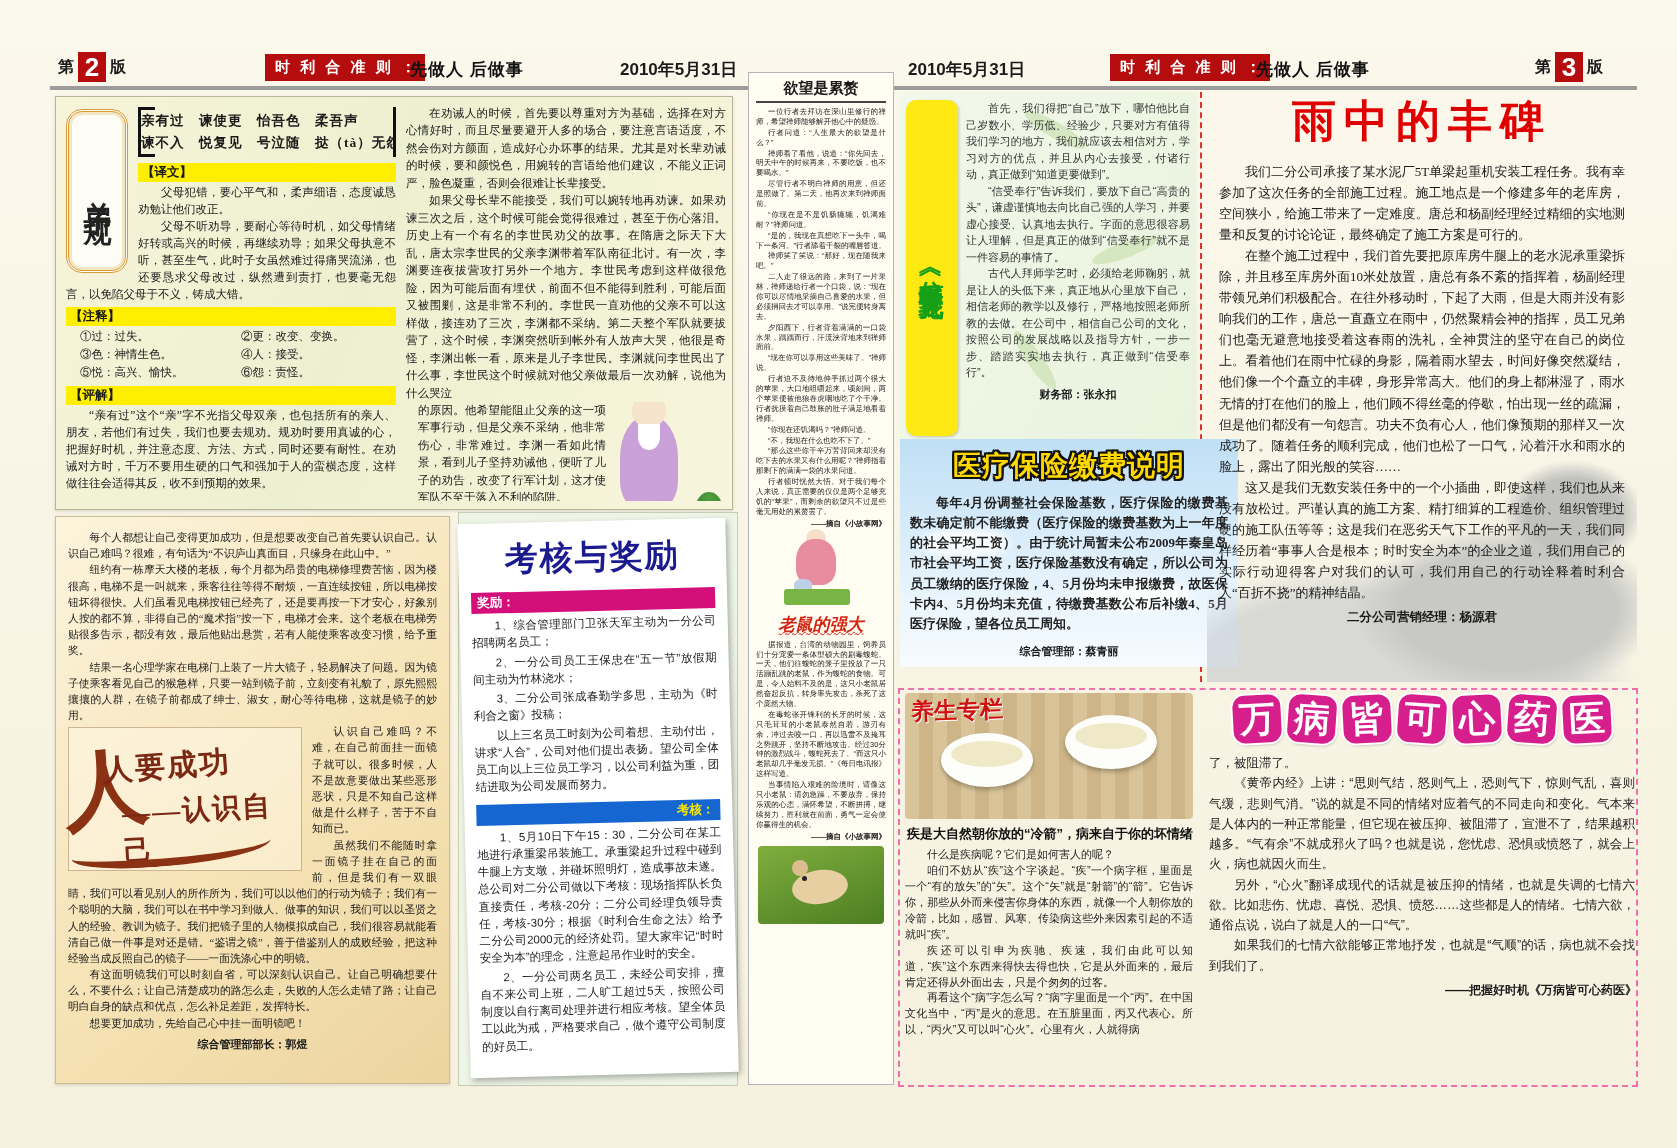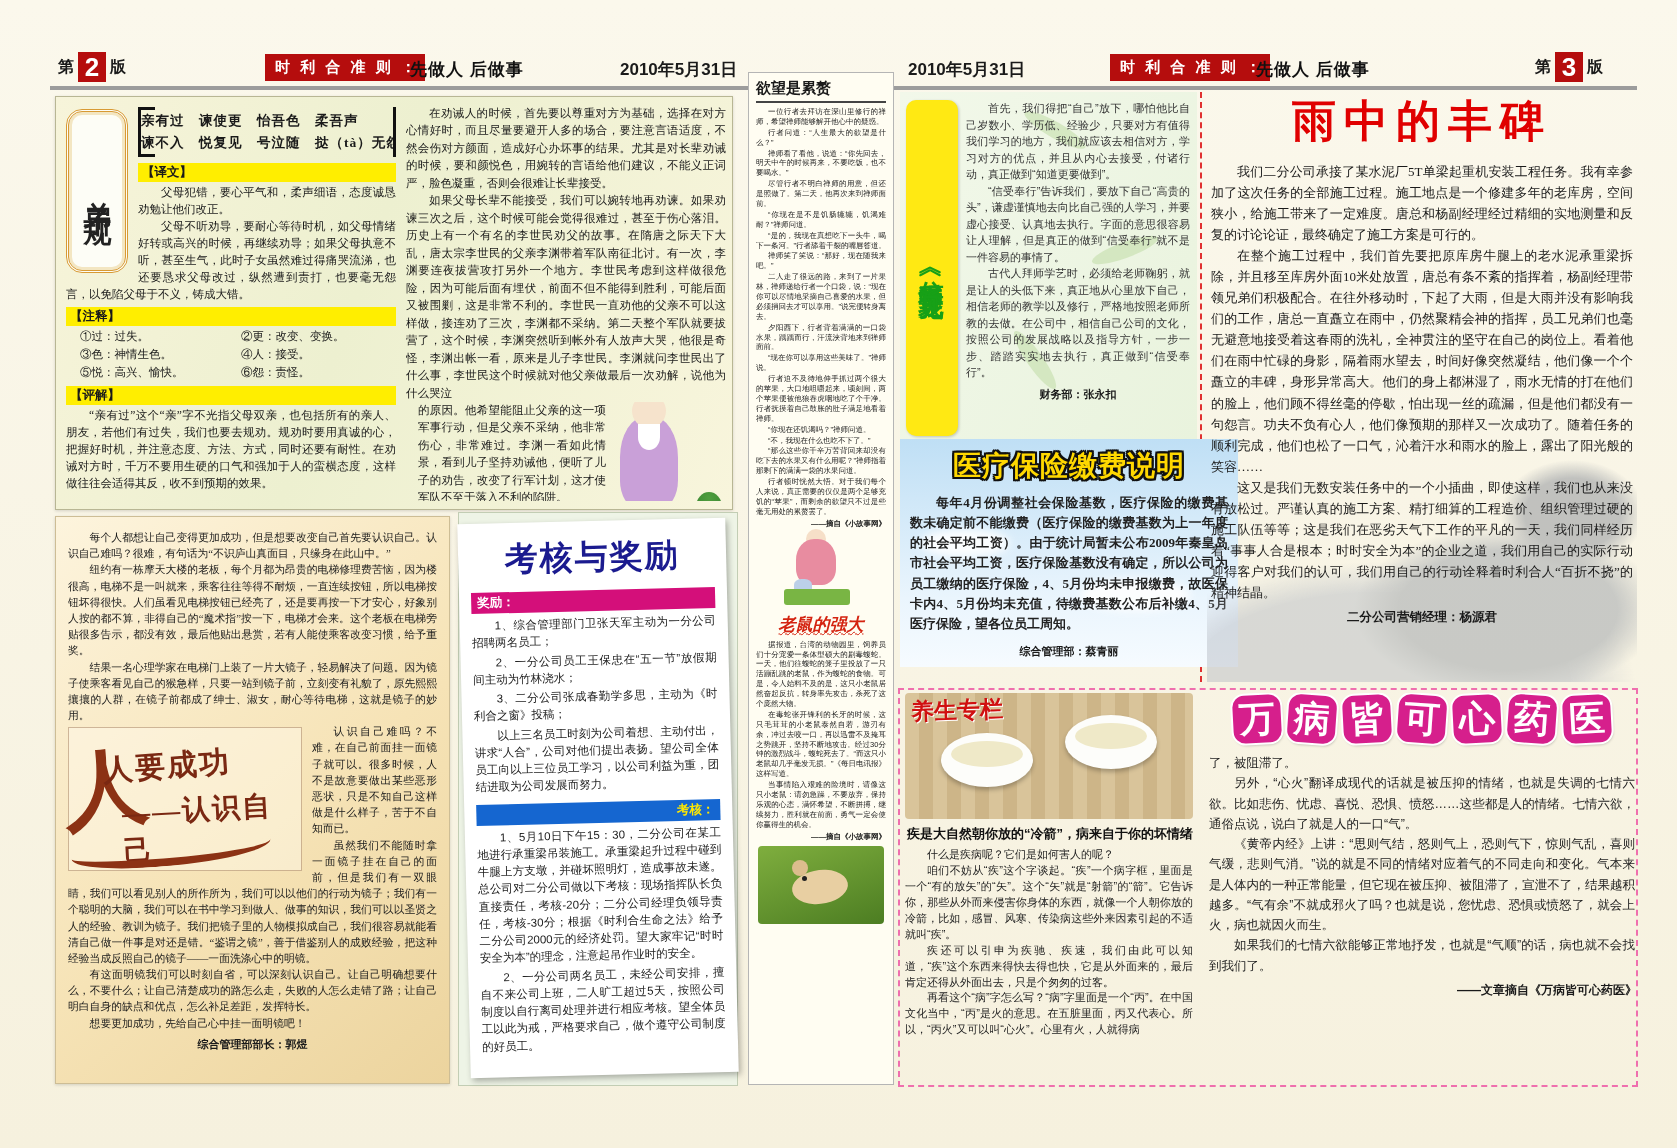--- a/index.html
+++ b/index.html
@@ -58,21 +58,21 @@
   .paper{position:absolute;left:5px;top:8px;right:5px;bottom:10px;background:#fff;box-shadow:2px 3px 6px rgba(0,0,0,.3);
          transform:rotate(-1.4deg);padding:10px 12px;box-sizing:border-box;overflow:hidden;
          font-family:"Liberation Sans","DejaVu Sans",sans-serif;}
   .assess-title{text-align:center;font-size:33px;font-weight:bold;color:#1b1b8f;letter-spacing:2px;margin:4px 0 10px 0;}
   .bar-reward{background:#d40f7a;color:#fff;font-weight:bold;font-size:12.5px;padding:2px 6px;margin-bottom:4px;}
   .bar-check{background:#1566d0;color:#ffe800;font-weight:bold;font-size:12.5px;padding:2px 6px;margin:8px 0 4px 0;text-align:right;}
   .paper p{margin:0 0 2px 0;font-size:11.5px;line-height:1.5;text-align:justify;text-indent:2em;color:#222;}
   
   .midcol{left:748px;top:72px;width:146px;height:1013px;background:#fffdf2;border:1px solid #b5b5b5;
           padding:6px 7px;box-sizing:border-box;overflow:hidden;font-family:"Liberation Sans","DejaVu Sans",sans-serif;}
-  .midcol .mtitle{font-size:15px;font-weight:bold;border-bottom:2px solid #444;padding-bottom:3px;margin-bottom:4px;}
+  .midcol .mtitle{font-size:15px;font-weight:bold;text-align:center;border-bottom:2px solid #444;padding-bottom:3px;margin-bottom:4px;}
   .midcol p{margin:0 0 1px 0;font-size:7.5px;line-height:1.32;text-align:justify;text-indent:1.6em;color:#222;}
   .midcol .attr{text-align:right;font-size:7.5px;font-weight:bold;margin:2px 0 4px 0;}
   .monk{width:86px;height:74px;margin:2px auto;position:relative;}
   .monk .body{position:absolute;left:18px;top:6px;width:40px;height:46px;background:#e88ca0;border-radius:45% 45% 35% 35%;}
   .monk .head{position:absolute;left:28px;top:-4px;width:20px;height:20px;background:#f6dfc8;border-radius:50%;}
   .monk .tbl{position:absolute;left:6px;bottom:2px;width:66px;height:16px;background:#79b544;border-radius:3px;}
   .monk .pot{position:absolute;left:16px;bottom:14px;width:18px;height:14px;background:#bcd0e8;border-radius:40% 40% 20% 20%;}
   .mouse-title{font-family:"DejaVu Serif",serif;color:#d42310;font-size:17px;font-weight:bold;font-style:italic;
                text-align:center;margin:6px 0 4px 0;text-decoration:underline wavy #d42310 1px;}
   .mouse-photo{width:126px;height:78px;margin:4px auto 0;background:linear-gradient(160deg,#7fae3e,#4c7d22);border-radius:4px;position:relative;}
@@ -98,21 +98,21 @@
   .panel-yiliao p{position:relative;margin:8px 10px 0;font-size:13px;line-height:1.55;text-align:justify;text-indent:2em;font-weight:bold;color:#222;}
   .panel-yiliao .sig{margin:10px 14px 0;}
   
   .panel-yuzhong{left:1207px;top:92px;width:430px;height:590px;overflow:hidden;}
   .mountain{position:absolute;left:0;right:0;bottom:0;height:240px;opacity:.5;background:
      radial-gradient(120px 90px at 85% 30%,#8a8f98 0 40%,transparent 60%),
      radial-gradient(220px 120px at 70% 70%,#9aa0a8 0 50%,transparent 70%),
      radial-gradient(320px 150px at 40% 100%,#b9bec6 0 60%,transparent 80%);}
   .yz-title{position:relative;text-align:center;font-size:44px;font-weight:900;color:#e00000;letter-spacing:8px;
             font-family:"DejaVu Sans",sans-serif;margin:0 0 10px 0;}
-  .panel-yuzhong p{position:relative;margin:0 4px;font-size:13px;line-height:1.62;text-align:justify;text-indent:2em;}
+  .panel-yuzhong p{position:relative;margin:0 12px;font-size:13px;line-height:1.62;text-align:justify;text-indent:2em;}
   .panel-yuzhong .sig{position:relative;font-size:12.5px;}
   
   .pinkbox{left:898px;top:688px;width:740px;height:399px;border:2px dashed #ef6fae;box-sizing:border-box;}
   .panel-yangsheng{left:905px;top:693px;width:288px;height:388px;overflow:hidden;font-family:"Liberation Sans","DejaVu Sans",sans-serif;}
   .soup{position:absolute;left:0;top:0;width:288px;height:126px;border-radius:4px;background:
      repeating-linear-gradient(90deg,#d9c49a 0 14px,#cdb588 14px 28px);}
   .bowl{position:absolute;width:92px;height:54px;background:#fdfdfa;border-radius:50%;box-shadow:0 3px 4px rgba(0,0,0,.25);}
   .bowl:before{content:"";position:absolute;left:10px;top:8px;right:10px;height:26px;background:#efe9c8;border-radius:50%;}
   .ys-label{position:absolute;left:6px;top:2px;font-size:23px;font-weight:bold;color:#d01010;transform:rotate(-2deg);
             font-family:"DejaVu Serif",serif;text-shadow:1px 1px 0 #fff;}
@@ -348,20 +348,20 @@
         <span>万</span>
         <span>病</span>
         <span>皆</span>
         <span>可</span>
         <span>心</span>
         <span>药</span>
         <span>医</span>
       </div>
     <div>
         <p>了，被阻滞了。</p>
+        <p>《黄帝内经》上讲：“思则气结，怒则气上，恐则气下，惊则气乱，喜则气缓，悲则气消。”说的就是不同的情绪对应着气的不同走向和变化。气本来是人体内的一种正常能量，但它现在被压抑、被阻滞了，宣泄不了，结果越积越多。“气有余”不就成邪火了吗？也就是说，您忧虑、恐惧或愤怒了，就会上火，病也就因火而生。</p>
         <p>另外，“心火”翻译成现代的话就是被压抑的情绪，也就是失调的七情六欲。比如悲伤、忧虑、喜悦、恐惧、愤怒……这些都是人的情绪。七情六欲，通俗点说，说白了就是人的一口“气”。</p>
-        <p>《黄帝内经》上讲：“思则气结，怒则气上，恐则气下，惊则气乱，喜则气缓，悲则气消。”说的就是不同的情绪对应着气的不同走向和变化。气本来是人体内的一种正常能量，但它现在被压抑、被阻滞了，宣泄不了，结果越积越多。“气有余”不就成邪火了吗？也就是说，您忧虑、恐惧或愤怒了，就会上火，病也就因火而生。</p>
         <p>如果我们的七情六欲能够正常地抒发，也就是“气顺”的话，病也就不会找到我们了。</p>
       </div>
-    <div class="attr">——文章摘自《万病皆可心药医》</div>
+    <div class="attr">——把握好时机《万病皆可心药医》</div>
   </div>
 
 </div>
 
 </body></html>

